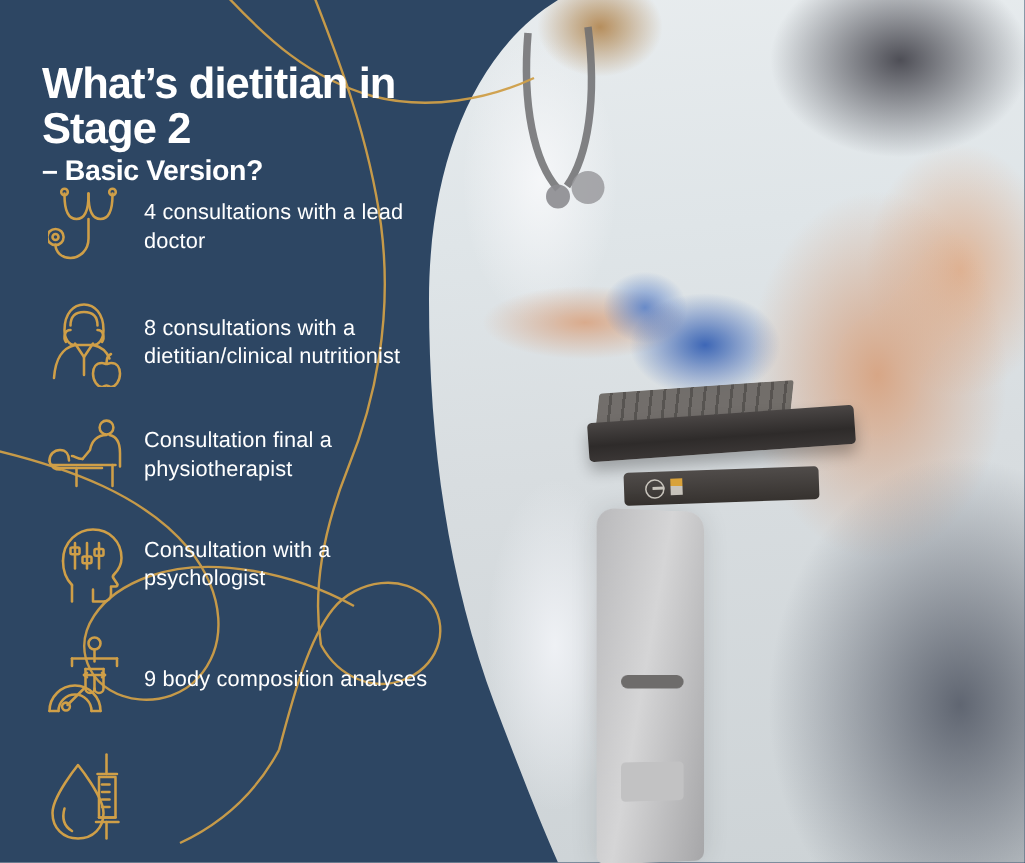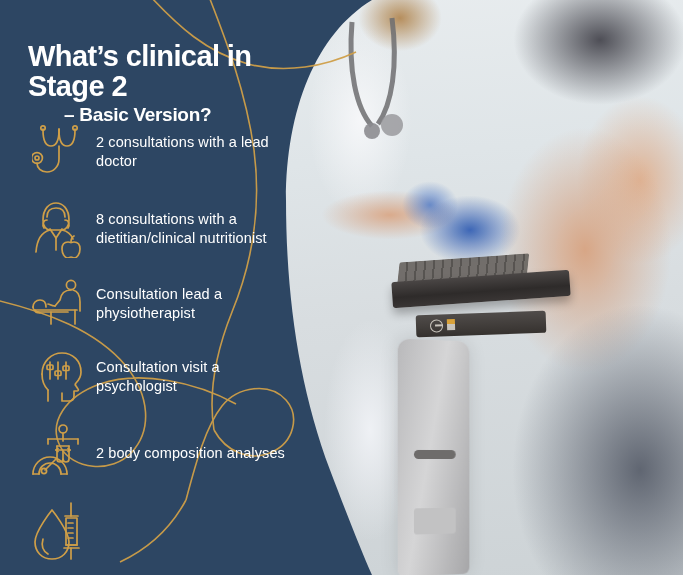--- a/index.html
+++ b/index.html
@@ -74,21 +74,21 @@
   .deco{position:absolute;left:0;top:0;width:380px;height:575px;pointer-events:none;}
 
   
   .content{position:absolute;left:0;top:0;width:300px;height:575px;}
 
   .title{
     position:absolute;left:28px;top:22px;width:262px;
     color:#ffffff;font-weight:bold;
     font-size:29px;line-height:30px;letter-spacing:-.6px;
   }
-  .title .sub{display:block;font-size:19px;line-height:24px;margin-top:2px;letter-spacing:-.3px;margin-left:36px;}
+  .title .sub{display:block;font-size:19px;line-height:24px;margin-top:2px;letter-spacing:-.3px;}
 
   .list{position:absolute;left:28px;top:116px;width:268px;}
   .item{position:relative;display:flex;align-items:center;margin-bottom:4px;}
   .item .ico{width:62px;min-width:62px;height:68px;display:flex;align-items:center;justify-content:center;}
   .item .txt{
     color:#ffffff;font-size:14.5px;line-height:19px;font-weight:400;
     letter-spacing:.1px;padding-left:6px;
   }
   .i1{height:72px} .i2{height:74px} .i3{height:68px}
   .i4{height:70px} .i5{height:74px} .i6{height:76px}
@@ -133,40 +133,40 @@
                C140,370 196,382 236,404"></path>
       <path d="M214,430 C226,452 250,462 272,452 C294,442 300,416 286,400
                C270,382 238,386 222,406 C206,426 196,462 186,500"></path>
       <path d="M186,500 C172,526 150,548 120,562"></path>
     </g>
   </svg>
 
   <div class="content">
 
     <h1 class="title">
-      <span>What’s clinical</span>
+      <span>What’s dietitian</span>
       <span>in Stage 2</span>
       <span class="sub">– Basic Version?</span>
     </h1>
 
     <div class="list">
 
       <div class="item i1">
         <span class="ico">
           <svg width="54" height="56" viewBox="0 0 54 56" fill="none" stroke="#cf9f48" stroke-width="1.7" stroke-linecap="round">
             <path d="M27,5 v1 c0,11 -3,16 -8,16 -5,0 -8,-5 -8,-16 V5"></path>
             <path d="M27,5 v1 c0,11 3,16 8,16 5,0 8,-5 8,-16 V5"></path>
             <circle cx="11" cy="4" r="2.2"></circle>
               <circle cx="43" cy="4" r="2.2"></circle>
             <path d="M27,22 v13 c0,8 -6,13 -12,13 -6,0 -10,-4 -10,-9"></path>
             <circle cx="5" cy="34" r="5.4"></circle>
               <circle cx="5" cy="34" r="2"></circle>
           </svg>
         </span>
-        <span class="txt">2 consultations with a lead doctor</span>
+        <span class="txt">4 consultations with a lead doctor</span>
       </div>
 
       <div class="item i2">
         <span class="ico">
           <svg width="56" height="58" viewBox="0 0 56 58" fill="none" stroke="#cf9f48" stroke-width="1.7" stroke-linecap="round" stroke-linejoin="round">
             <path d="M12,20 C12,9 18,3 25,3 C32,3 38,9 38,20 C38,26 35,30 31,30 h-12 C15,30 12,26 12,20 Z"></path>
             <path d="M16,17 C16,11 19,8 25,8 C31,8 34,11 34,17"></path>
             <path d="M16,20 C12,20 11,25 13,28"></path>
             <path d="M34,20 C38,20 39,25 37,28"></path>
             <path d="M19,29 l6,9 6,-9"></path>
@@ -188,38 +188,38 @@
             <path d="M44,11 C49,12 51,17 51,23 v9"></path>
             <path d="M26,27 C22,27 21,25 19,25"></path>
             <path d="M4,28 C4,24 7,21 11,21 c4,0 6,3 6,7"></path>
             <path d="M6,31 h42"></path>
             <path d="M4,28 C4,31 7,33 11,33 h28"></path>
             <path d="M22,33 v12"></path>
               <path d="M46,31 v14"></path>
             <path d="M6,31 C6,33 8,34 11,34"></path>
           </svg>
         </span>
-        <span class="txt">Consultation lead a physiotherapist</span>
+        <span class="txt">Consultation final a physiotherapist</span>
       </div>
 
       <div class="item i4">
         <span class="ico">
           <svg width="54" height="54" viewBox="0 0 54 54" fill="none" stroke="#cf9f48" stroke-width="1.7" stroke-linecap="round" stroke-linejoin="round">
             <path d="M10,24 C10,11 20,3 30,3 C41,3 49,11 49,22 c0,6 -3,9 -5,11 -1,1 -1,2 0,3 l2,3 c1,1 0,2 -1,2 h-3 v5 c0,3 -2,5 -5,5 h-7 v-8"></path>
             <path d="M10,24 C10,31 12,36 16,40"></path>
             <path d="M16,40 v11"></path>
             <path d="M18,12 v17"></path>
               <path d="M26,12 v17"></path>
               <path d="M34,12 v17"></path>
             <rect x="15" y="15" width="6" height="4.5" rx="1"></rect>
             <rect x="23" y="21" width="6" height="4.5" rx="1"></rect>
             <rect x="31" y="16" width="6" height="4.5" rx="1"></rect>
           </svg>
         </span>
-        <span class="txt">Consultation visit a psychologist</span>
+        <span class="txt">Consultation with a psychologist</span>
       </div>
 
       <div class="item i5">
         <span class="ico">
           <svg width="58" height="58" viewBox="0 0 58 58" fill="none" stroke="#cf9f48" stroke-width="1.7" stroke-linecap="round" stroke-linejoin="round">
             <circle cx="33" cy="5" r="4"></circle>
             <path d="M18,15 h30"></path>
             <path d="M18,15 v5"></path>
               <path d="M48,15 v5"></path>
             <path d="M33,9 v8"></path>
@@ -230,21 +230,21 @@
             <path d="M28,24.5 l-2,1.5 2,1.5"></path>
             <path d="M38,24.5 l2,1.5 -2,1.5"></path>
             <path d="M3,50 a17,17 0 0 1 34,0"></path>
             <path d="M9,50 a11,11 0 0 1 22,0"></path>
             <path d="M3,50 h6"></path>
               <path d="M31,50 h6"></path>
             <path d="M26,35 l-11,11"></path>
             <circle cx="14" cy="47" r="2.6"></circle>
           </svg>
         </span>
-        <span class="txt">2 body composition analyses</span>
+        <span class="txt">9 body composition analyses</span>
       </div>
 
       <div class="item i6">
         <span class="ico">
           <svg width="58" height="62" viewBox="0 0 58 62" fill="none" stroke="#cf9f48" stroke-width="1.7" stroke-linecap="round" stroke-linejoin="round">
             <path d="M22,9 C22,9 5,30 5,41 C5,51 12,58 22,58 C32,58 39,51 39,41 C39,30 22,9 22,9 Z"></path>
             <path d="M13,38 C11,45 13,50 18,53"></path>
             <path d="M41,2 v13"></path>
             <path d="M35,15 h13"></path>
             <path d="M36,17 h11 v27 h-11 Z"></path>

